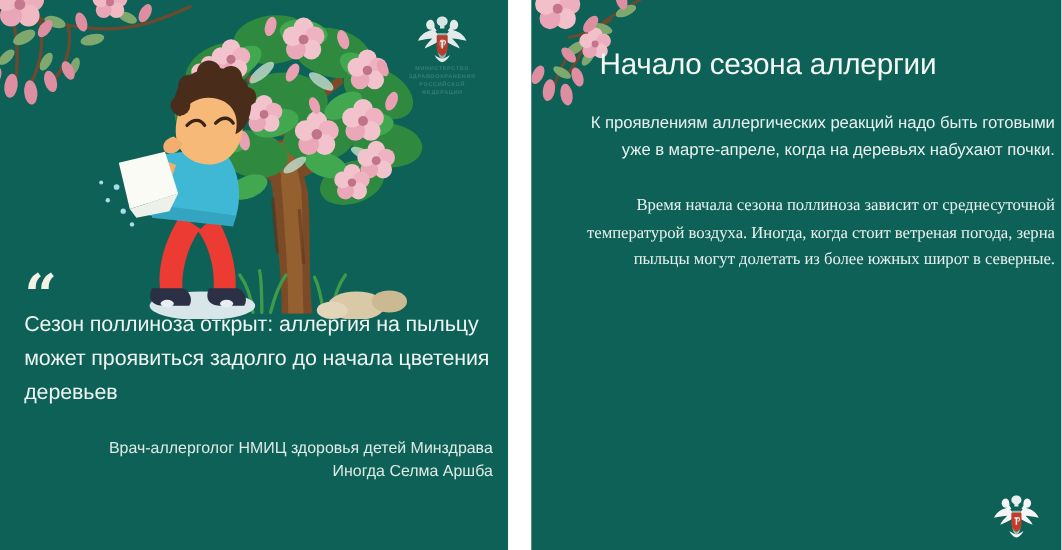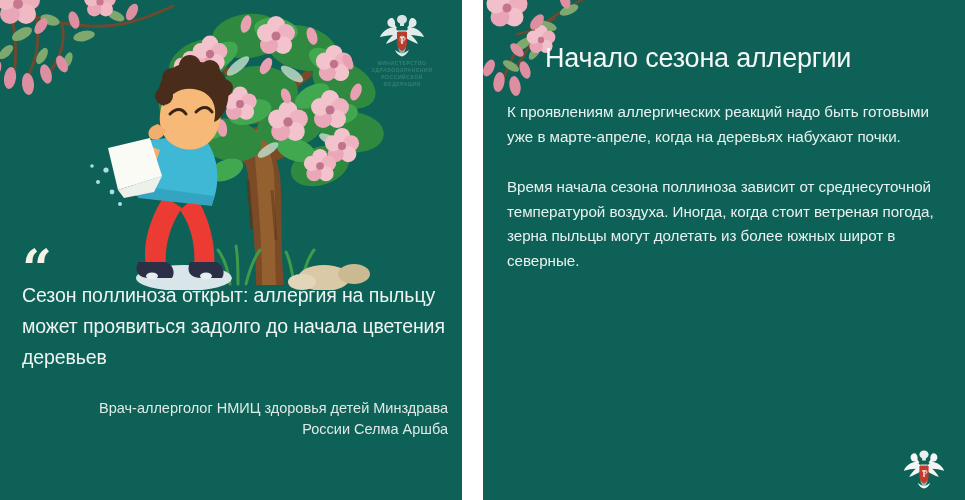--- a/index.html
+++ b/index.html
@@ -115,22 +115,23 @@
     top: 100px;
     width: 452px;
   }
   .right-body p {
     margin: 0 0 26px 0;
     color: #e8f1ef;
     font-size: 15.2px;
     line-height: 24.5px;
     font-weight: 500;
     letter-spacing: -0.05px;
-  }
-  .right-body p:last-child { margin-bottom: 0; }
+    text-align: right;
+  }
+  .right-body p:last-child { margin-bottom: 0; font-family: Liberation Serif, serif; }
 
   .ministry-logo-right {
     position: absolute;
     right: 18px;
     bottom: 10px;
     width: 46px;
     height: 46px;
   }
 
   
@@ -407,21 +408,21 @@
       </svg>
       <div class="ministry-caption">
         <div>МИНИСТЕРСТВО</div>
         <div>ЗДРАВООХРАНЕНИЯ</div>
         <div>РОССИЙСКОЙ ФЕДЕРАЦИИ</div>
       </div>
     </div>
 
     <div class="quote-mark">“</div>
     <div class="quote-text">Сезон поллиноза открыт: аллергия на пыльцу может проявиться задолго до начала цветения деревьев</div>
-    <div class="quote-attrib">Врач-аллерголог НМИЦ здоровья детей Минздрава России Селма Аршба</div>
+    <div class="quote-attrib">Врач-аллерголог НМИЦ здоровья детей Минздрава Иногда Селма Аршба</div>
   </div>
 
   <div class="panel-divider"></div>
 
   <div id="right-panel" class="panel">
 
     <svg id="blossom-right" class="blossom-branch" viewBox="0 0 135 125">
       <g stroke="#6b4a2f" stroke-width="2.6" fill="none" stroke-linecap="round">
         <path d="M124 6 C 96 20, 72 34, 54 52 C 40 66, 32 84, 28 104"></path>
         <path d="M82 32 C 70 40, 58 46, 44 48"></path>

